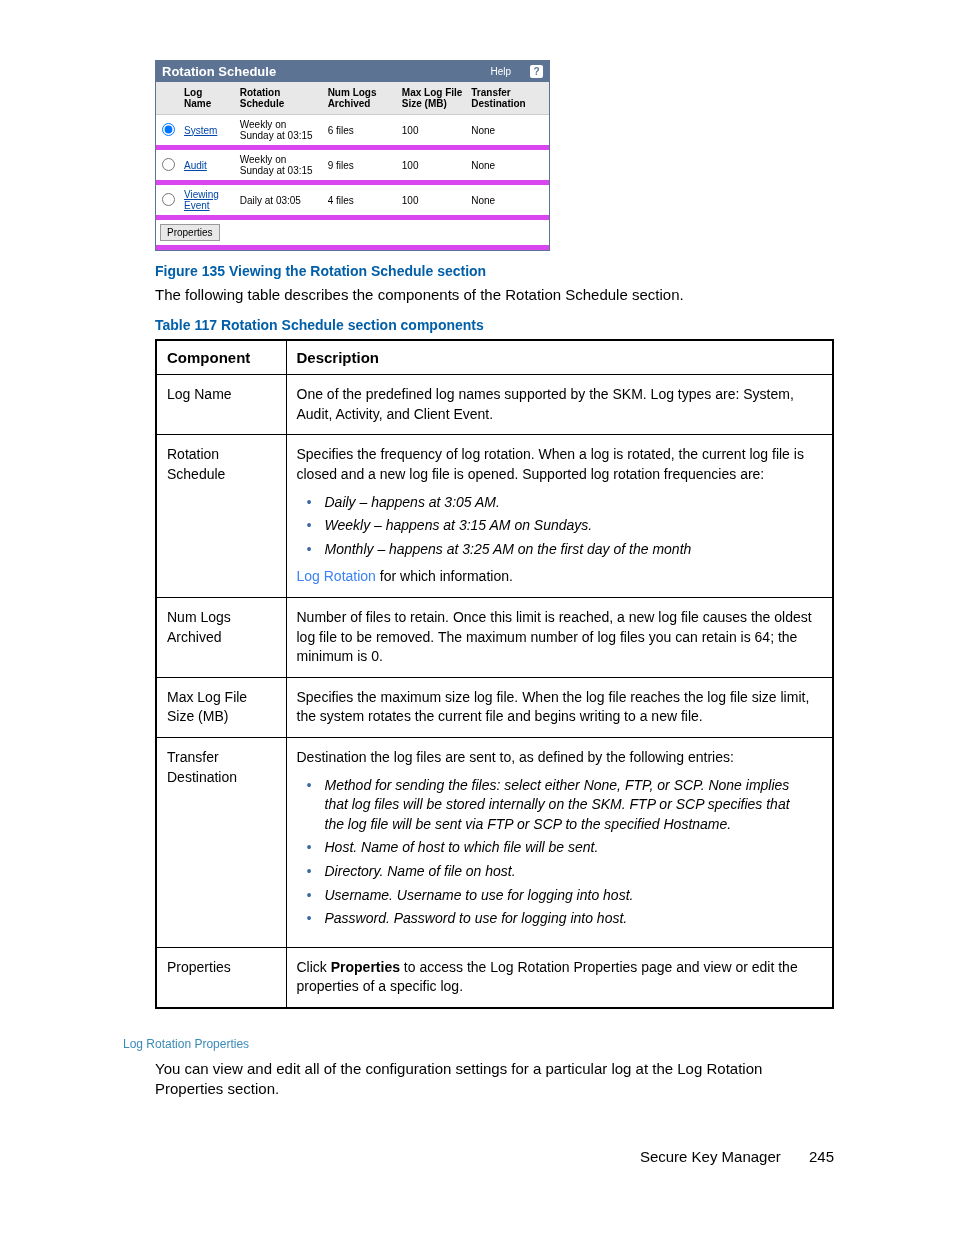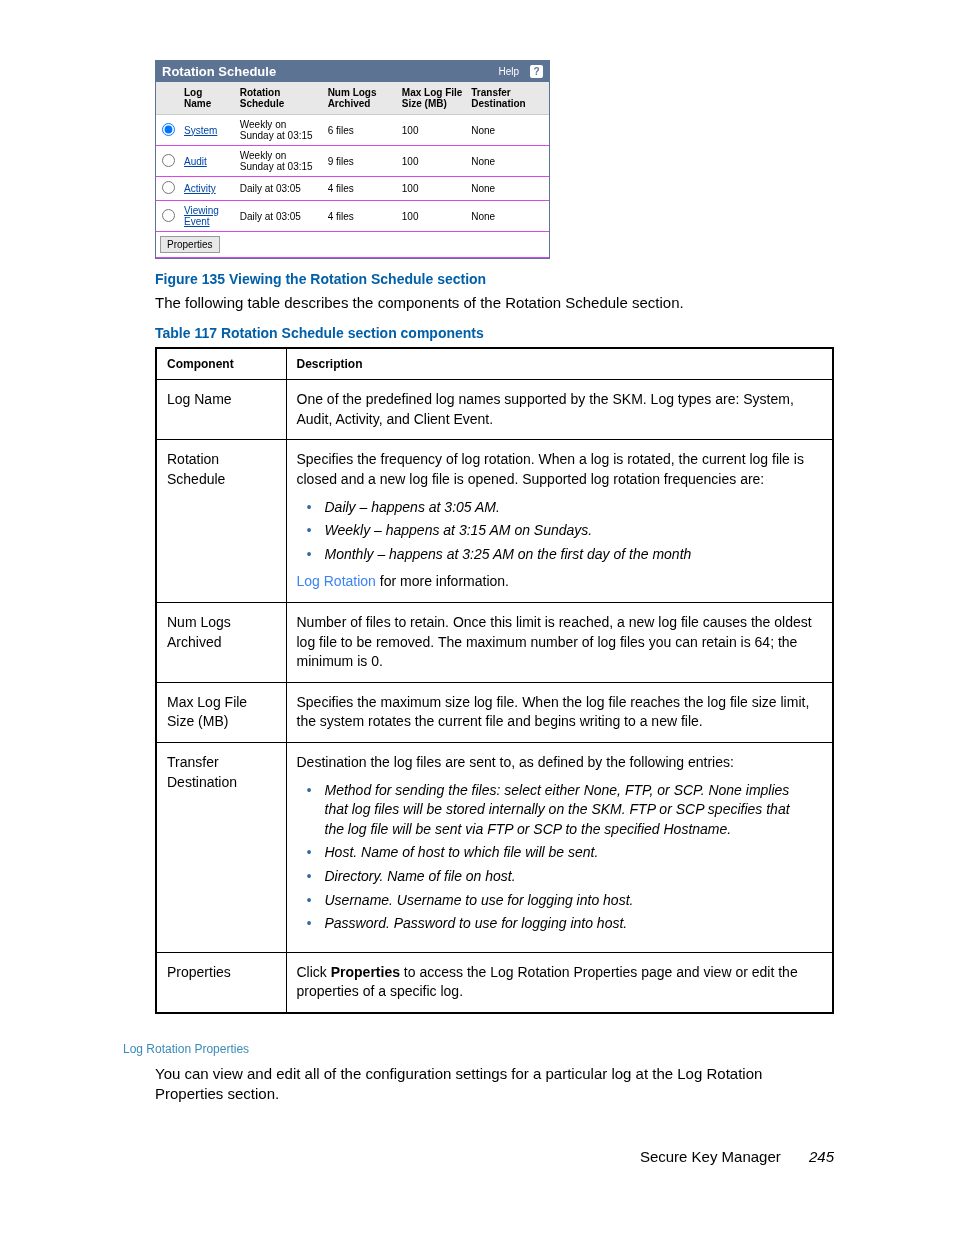--- a/index.html
+++ b/index.html
@@ -23,21 +23,21 @@
     .rs-titlebar {
       background: #5d7394;
       color: #fff;
       padding: 3px 6px;
       display: flex;
       justify-content: space-between;
       align-items: center;
       font-size: 12px;
     }
     .rs-title { font-weight: bold; font-size: 13px; }
-    .rs-help { display: flex; align-items: center; gap: 11px; font-size: 10px; }
+    .rs-help { display: flex; align-items: center; gap: 19px; font-size: 10px; }
     .help-icon {
       width: 13px; height: 13px;
       background: #fff;
       border-radius: 2px;
       color: #5d7394;
       font-weight: bold;
       display: inline-flex;
       align-items: center;
       justify-content: center;
       font-size: 10px;
@@ -46,21 +46,21 @@
     .rs-table thead th {
       background: #e8e8e8;
       text-align: left;
       padding: 5px 4px;
       font-weight: bold;
       border-bottom: 1px solid #ccc;
       vertical-align: top;
     }
     .rs-table tbody td {
       padding: 4px 4px;
-      border-bottom: 1px solid #d946ef;
+      border-bottom: 5px solid #d946ef;
       vertical-align: middle;
     }
     .rs-body { background: #fff; }
     .rs-radio { text-align: center; width: 24px; }
     .rs-link { color: #0046a8; text-decoration: underline; }
     .rs-propbtn {
       background: #e8e8e8;
       border: 1px solid #999;
       font-size: 10px;
       padding: 2px 6px;
@@ -82,21 +82,21 @@
       width: 100%;
       border-collapse: collapse;
       border: 2px solid #000;
       font-size: 14px;
     }
     .desc-table th {
       text-align: left;
       font-weight: bold;
       padding: 8px 10px;
       border: 1px solid #000;
-      font-size: 12px;
+      font-size: 15px;
     }
     .desc-table td {
       padding: 10px 10px;
       border: 1px solid #000;
       vertical-align: top;
       line-height: 1.4;
     }
     .desc-table .col-comp { width: 130px; }
     .desc-table ul { list-style: none; padding-left: 18px; margin: 6px 10px; font-style: italic; }
     .desc-table ul li { position: relative; padding: 2px 0; }
@@ -118,21 +118,21 @@
       margin: 28px 0 8px -32px;
     }
 
     
     .page-footer {
       position: absolute;
       bottom: 70px;
       right: 120px;
       font-size: 15px;
     }
-    .page-footer .pn { margin-left: 24px; font-style: italic; }
+    .page-footer .pn { margin-left: 24px; }
   </style>
 </head>
 <body>
 
 <div class="rs-panel">
   <div class="rs-titlebar">
     <span class="rs-title">Rotation Schedule</span>
     <span class="rs-help">
       <span>Help</span>
       <span class="help-icon">?</span>
@@ -162,28 +162,20 @@
         <tr>
           <td class="rs-radio"><input type="radio" style=""></td>
           <td><span class="rs-link">Audit</span></td>
           <td>Weekly on Sunday at 03:15</td>
           <td>9 files</td>
           <td>100</td>
           <td>None</td>
         </tr>
         <tr>
           <td class="rs-radio"><input type="radio" style=""></td>
-          <td><span class="rs-link">Activity</span></td>
-          <td>Daily at 03:05</td>
-          <td>4 files</td>
-          <td>100</td>
-          <td>None</td>
-        </tr>
-        <tr>
-          <td class="rs-radio"><input type="radio" style=""></td>
           <td><span class="rs-link">Viewing Event</span></td>
           <td>Daily at 03:05</td>
           <td>4 files</td>
           <td>100</td>
           <td>None</td>
         </tr>
         <tr class="rs-foot">
           <td colspan="6">
             <span class="rs-propbtn">Properties</span>
           </td>
@@ -212,21 +204,21 @@
     <tr>
       <td>Rotation Schedule</td>
       <td>
         <div>Specifies the frequency of log rotation. When a log is rotated, the current log file is closed and a new log file is opened. Supported log rotation frequencies are:</div>
         <ul>
           <li>Daily – happens at 3:05 AM.</li>
           <li>Weekly – happens at 3:15 AM on Sundays.</li>
           <li>Monthly – happens at 3:25 AM on the first day of the month</li>
         </ul>
         <div>
-          <span class="inline-link">Log Rotation</span><span> for more information.</span>
+          <span class="inline-link">Log Rotation</span><span> for which information.</span>
         </div>
       </td>
     </tr>
     <tr>
       <td>Num Logs Archived</td>
       <td>Number of files to retain. Once this limit is reached, a new log file causes the oldest log file to be removed. The maximum number of log files you can retain is 64; the minimum is 0.</td>
     </tr>
     <tr>
       <td>Max Log File Size (MB)</td>
       <td>Specifies the maximum size log file. When the log file reaches the log file size limit, the system rotates the current file and begins writing to a new file.</td>

